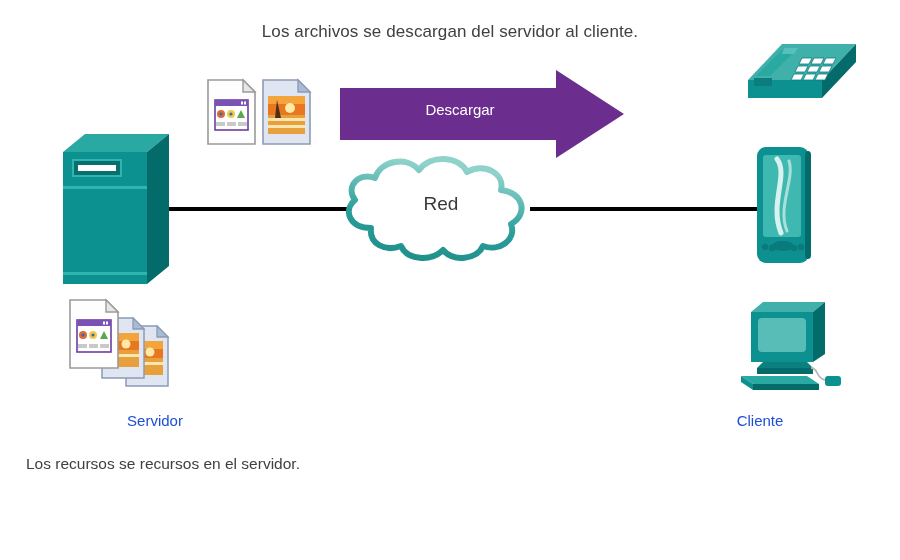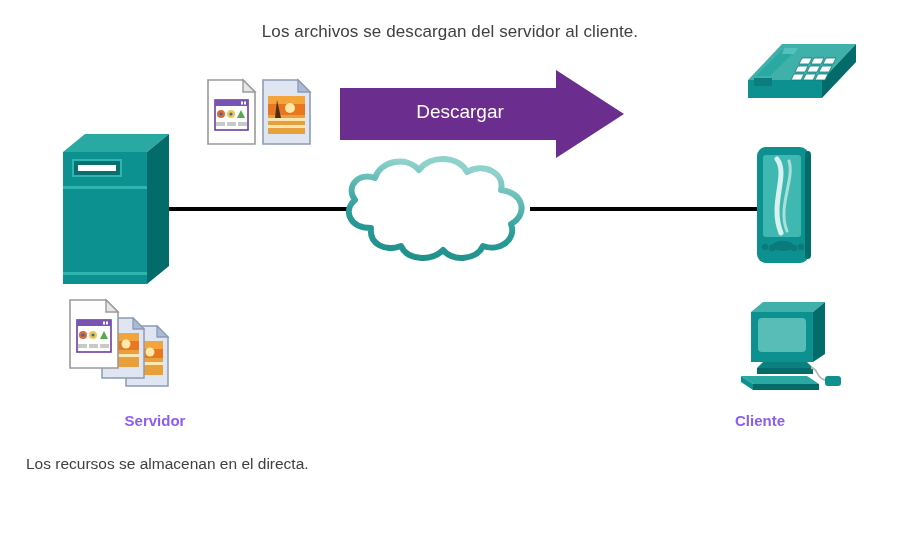--- a/index.html
+++ b/index.html
@@ -24,22 +24,22 @@
   #title {
     left: 0; top: 22px;
     width: 900px;
     text-align: center;
     font-size: 17px;
     color: #404040;
     letter-spacing: 0.1px;
   }
   .device-label {
     font-size: 15px;
-    font-weight: bold;
-    color: #8b5cf6;
+    font-weight: normal;
+    color: #1d4ed8;
     text-align: center;
   }
   #server-label { left: 30px; top: 412px; width: 250px; }
   #client-label { left: 635px; top: 412px; width: 250px; }
 
   .caption {
     font-size: 15.5px;
     line-height: 23px;
     color: #404040;
   }
@@ -64,21 +64,21 @@
     font-size: 19px;
     color: #3a3a3a;
   }
 
   
   #arrow { left: 340px; top: 70px; width: 284px; height: 88px; }
   #arrow-text {
     left: 340px; top: 101px;
     width: 240px;
     text-align: center;
-    font-size: 19px;
+    font-size: 15px;
     color: #ffffff;
   }
 
   
   #server        { left: 63px;  top: 134px; width: 106px; height: 152px; }
   #files-top     { left: 205px; top: 78px;  width: 112px; height: 70px; }
   #files-stack   { left: 62px;  top: 296px; width: 118px; height: 96px; }
   #ip-phone      { left: 726px; top: 36px;  width: 134px; height: 76px; }
   #pda           { left: 755px; top: 145px; width: 60px;  height: 120px; }
   #desktop-pc    { left: 733px; top: 298px; width: 116px; height: 96px; }
@@ -110,20 +110,21 @@
                C 48 8 74 4 86 18
                C 98 2 126 4 134 20
                C 152 10 172 22 168 38
                C 190 40 196 62 178 72
                C 184 88 166 100 150 94
                C 144 108 120 110 110 98
                C 98 110 74 108 68 94
                C 52 100 36 92 38 76 Z" fill="#ffffff" stroke="url(#cloudStroke)" stroke-width="6" stroke-linejoin="round"></path>
     </svg>
   </div>
+  <div class="abs" id="cloud-text">Red</div>
 
   <div class="abs" id="arrow">
     <svg width="284" height="88" viewBox="0 0 284 88">
       <path d="M 0 18 L 216 18 L 216 0 L 284 44 L 216 88 L 216 70 L 0 70 Z" fill="#6b2d8e"></path>
     </svg>
   </div>
   <div class="abs" id="arrow-text">Descargar</div>
 
   <div class="abs" id="server">
     <svg width="106" height="152" viewBox="0 0 106 152">
@@ -280,17 +281,17 @@
       <polygon points="8,78 74,78 86,86 20,86" fill="#2aa8a2"></polygon>
       <polygon points="8,78 8,84 20,92 20,86" fill="#0d9090"></polygon>
       <polygon points="20,86 86,86 86,92 20,92" fill="#046b6b"></polygon>
 
       <rect x="92" y="78" width="16" height="10" rx="3" ry="3" fill="#0d9090"></rect>
       <path d="M 92 82 C 82 80 86 70 78 70" stroke="#b8b8b8" stroke-width="1.8" fill="none"></path>
     </svg>
   </div>
 
   <div class="abs device-label" id="server-label">Servidor</div>
-  <div class="abs caption" id="server-caption">Los recursos se almacenan en el directa.</div>
+  <div class="abs caption" id="server-caption">Los recursos se recursos en el servidor.</div>
 
   <div class="abs device-label" id="client-label">Cliente</div>
 
 </div>
 
 </body></html>

